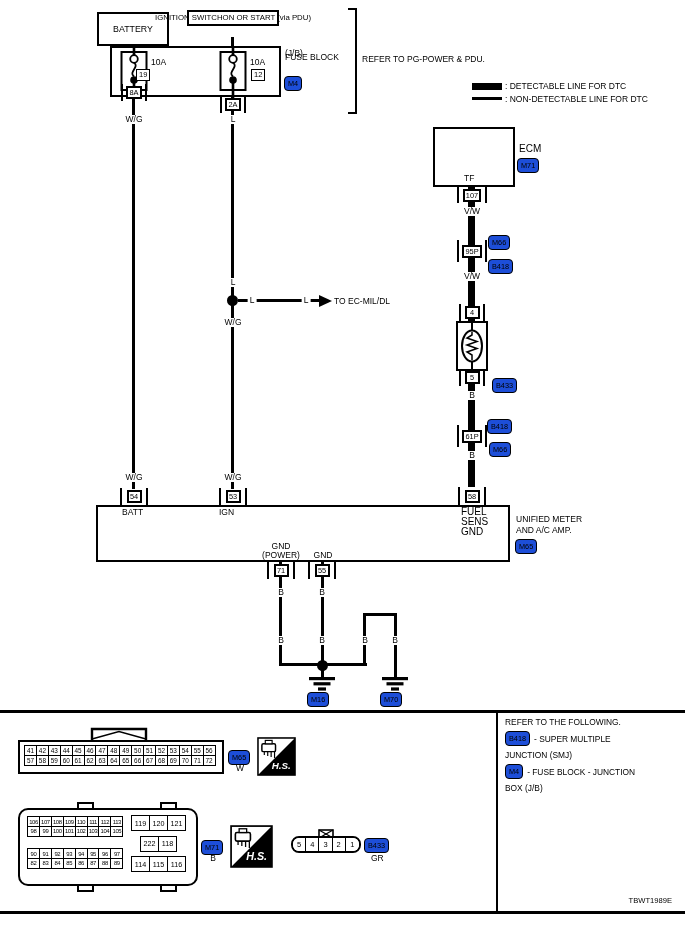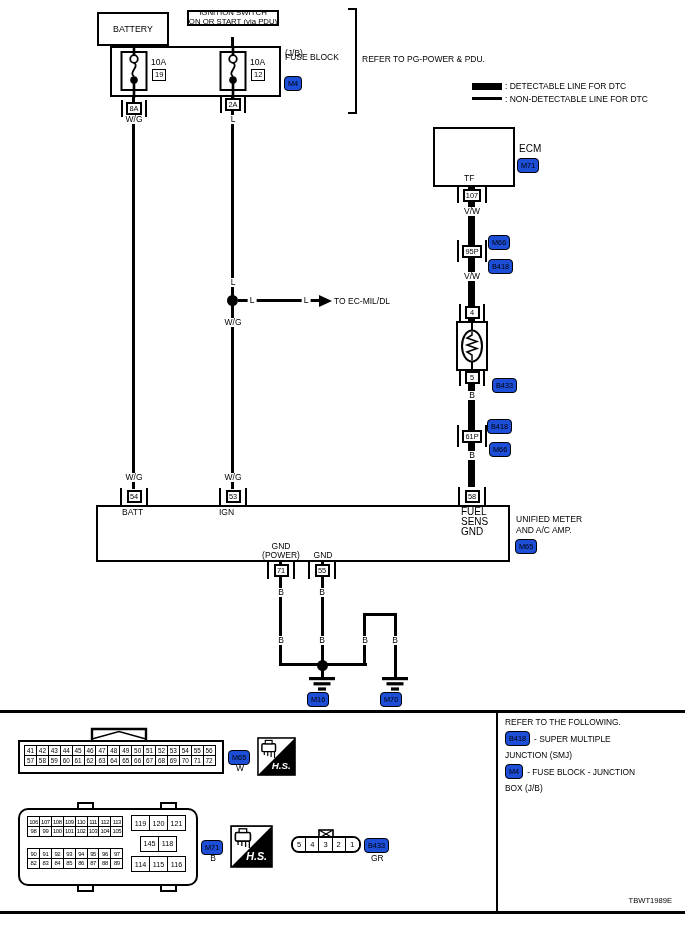--- a/index.html
+++ b/index.html
@@ -68,21 +68,21 @@
   <div class="lbl" style="left:362px;top:55px">REFER TO PG-POWER &amp; PDU.</div>
 
   <div class="wire" style="left:472px;top:83px;width:30px;height:7px"></div>
   <div class="lbl" style="left:505px;top:82px">: DETECTABLE LINE FOR DTC</div>
   <div class="wire" style="left:472px;top:97px;width:30px;height:3px"></div>
   <div class="lbl" style="left:505px;top:95px">: NON-DETECTABLE LINE FOR DTC</div>
 
   <div class="box" style="left:97px;top:12px;width:72px;height:34px;display:flex;align-items:center;justify-content:center">
     <span class="lbl" style="position:static;font-size:8.8px">BATTERY</span>
   </div>
-  <div class="box" style="left:187px;top:10px;width:92px;height:16px;display:flex;flex-direction:column;align-items:center;justify-content:center">
+  <div class="box" style="left:187px;top:10px;width:92px;height:16px;display:flex;flex-direction:row;align-items:center;justify-content:center">
     <span class="lbl" style="position:static;font-size:7.8px">IGNITION SWITCH</span>
     <span class="lbl" style="position:static;font-size:7.8px">ON OR START (via PDU)</span>
   </div>
 
   <div class="box" style="left:110px;top:46px;width:171px;height:51px;background:transparent"></div>
 
   <svg class="abs" style="left:120px;top:46px" width="28" height="52" viewBox="0 0 28 52">
     <rect x="1.5" y="6" width="25" height="38" fill="#fff" stroke="#000" stroke-width="2"></rect>
     <line x1="14" y1="0" x2="14" y2="10" stroke="#000" stroke-width="2.6"></line>
     <circle cx="14" cy="13" r="3.8" fill="#fff" stroke="#000" stroke-width="1.8"></circle>
@@ -93,29 +93,29 @@
   <svg class="abs" style="left:219px;top:46px" width="28" height="52" viewBox="0 0 28 52">
     <rect x="1.5" y="6" width="25" height="38" fill="#fff" stroke="#000" stroke-width="2"></rect>
     <line x1="14" y1="0" x2="14" y2="10" stroke="#000" stroke-width="2.6"></line>
     <circle cx="14" cy="13" r="3.8" fill="#fff" stroke="#000" stroke-width="1.8"></circle>
     <path d="M14,16.8 C 20,20.5 8,26.5 14,30.4" fill="none" stroke="#000" stroke-width="1.8"></path>
     <circle cx="14" cy="34" r="3.8" fill="#000"></circle>
     <line x1="14" y1="34" x2="14" y2="52" stroke="#000" stroke-width="2.6"></line>
   </svg>
 
   <div class="lbl" style="left:151px;top:58px">10A</div>
-  <div class="numbox" style="left:152px;top:69px">19</div>
+  <div class="numbox" style="left:136px;top:69px">19</div>
   <div class="lbl" style="left:250px;top:58px">10A</div>
   <div class="numbox" style="left:251px;top:69px">12</div>
 
   <div class="lbl" style="left:285px;top:53px">FUSE BLOCK</div>
   <div class="lbl" style="left:285px;top:49px">(J/B)</div>
   <span class="oval abs" style="left:284px;top:76px">M4</span>
 
-  <div class="pin" style="left:121px;top:100px;width:26px;height:17px">
+  <div class="pin" style="left:121px;top:84px;width:26px;height:17px">
     <span class="inner">8A</span>
   </div>
   <div class="pin" style="left:220px;top:96px;width:26px;height:17px">
     <span class="inner">2A</span>
   </div>
 
   <div class="wlbl" style="left:134px;top:115px">W/G</div>
   <div class="wlbl" style="left:233px;top:115px">L</div>
 
   <div class="wlbl" style="left:233px;top:278px">L</div>
@@ -330,21 +330,21 @@
         <span class="cell">89</span>
       </div>
     </div>
   <div class="m71-right abs" style="left:131px;top:815px">
       <div class="cells-row">
         <span class="cell">119</span>
         <span class="cell">120</span>
         <span class="cell">121</span>
       </div>
       <div class="cells-row">
-        <span class="cell">145</span>
+        <span class="cell">222</span>
         <span class="cell">118</span>
       </div>
       <div class="cells-row">
         <span class="cell">114</span>
         <span class="cell">115</span>
         <span class="cell">116</span>
       </div>
     </div>
   <span class="oval abs" style="left:201px;top:840px">M71</span>
   <div class="lbl ctr" style="left:213px;top:854px">B</div>

